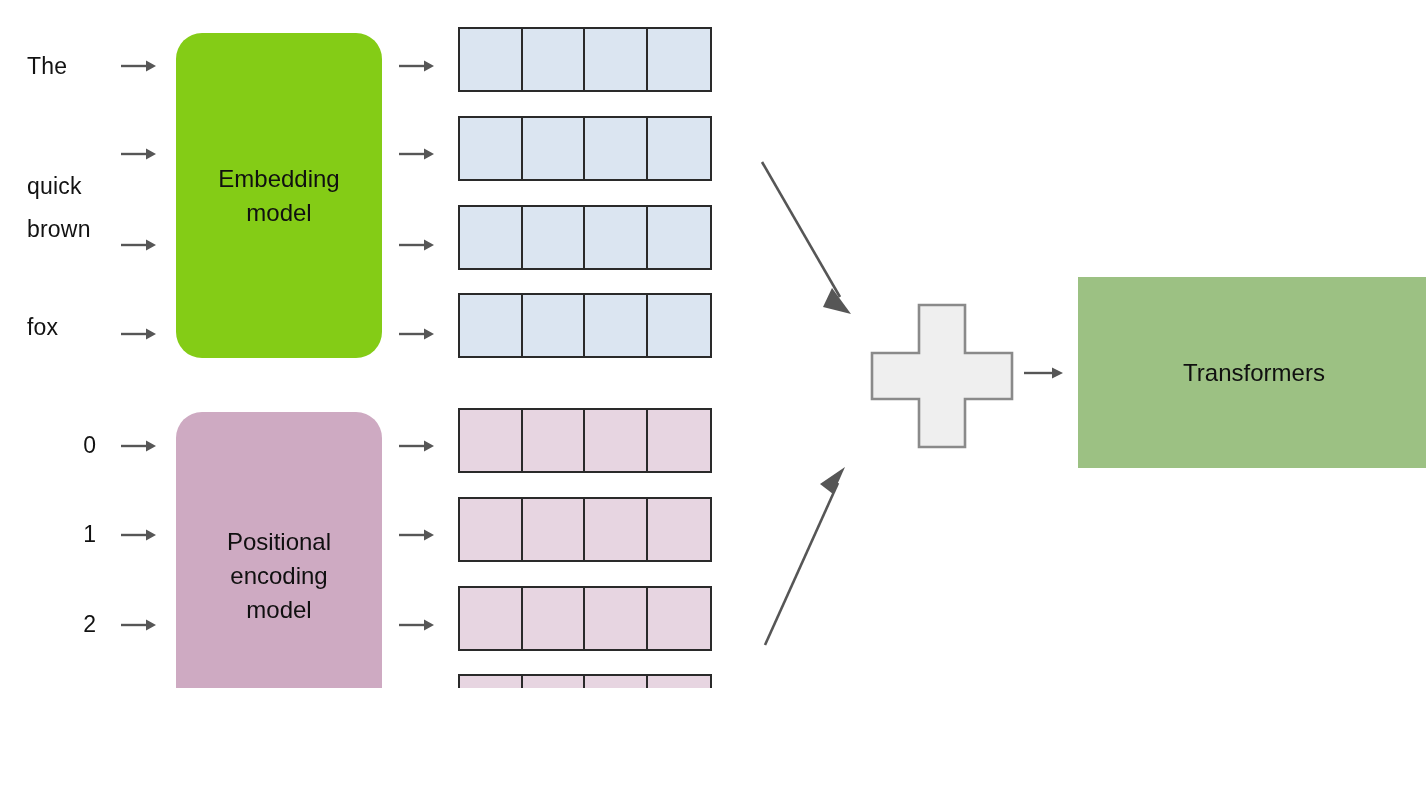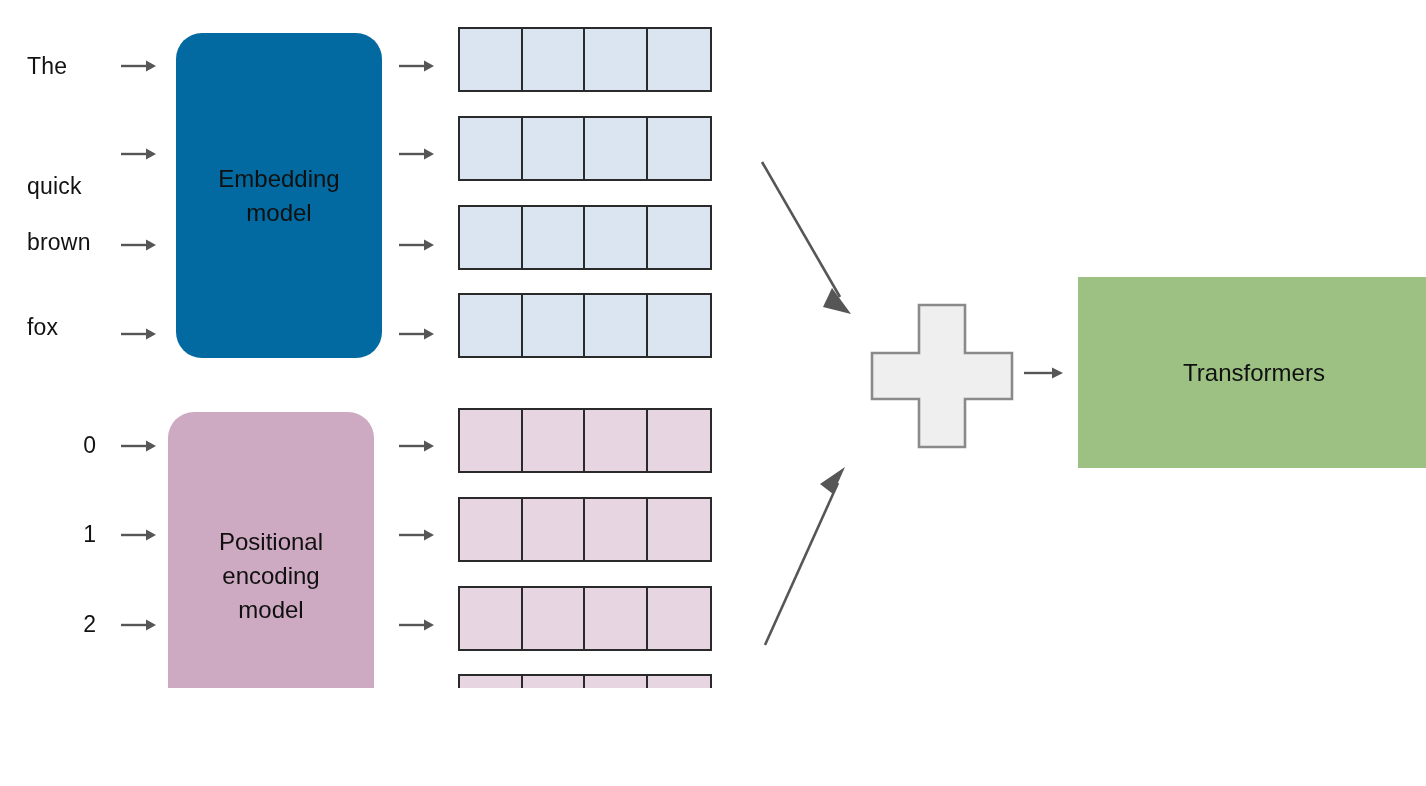--- a/index.html
+++ b/index.html
@@ -49,21 +49,21 @@
     border-radius: 26px;
     display: flex;
     align-items: center;
     justify-content: center;
     text-align: center;
     font-size: 24px;
     line-height: 34px;
     color: #101010;
   }
   .model-block.embedding {
-    background: #0369a1;
+    background: #84cc16;
   }
   .model-block.positional {
     background: #ceaac2;
   }
   .model-block .blk-text {
     padding: 0 6px;
   }
 
   
   .vector-row {
@@ -110,21 +110,21 @@
     pointer-events: none;
   }
 </style>
 </head>
 <body>
 
 <div id="canvas">
 
   <div class="token-label" style="left:27px; top:55px;">The</div>
   <div class="token-label" style="left:27px; top:143px;margin-top:32px;">quick</div>
-  <div class="token-label" style="left:27px; top:231px;">brown</div>
+  <div class="token-label" style="left:27px; top:218px;">brown</div>
   <div class="token-label" style="left:27px; top:316px;">fox</div>
 
   <svg class="h-arrow" style="left:121px; top:59px; width:36px;" viewBox="0 0 36 14">
     <line x1="0" y1="7" x2="26" y2="7" stroke="#565656" stroke-width="2.4"></line>
     <path d="M25 1.5 L35 7 L25 12.5 Z" fill="#565656"></path>
   </svg>
   <svg class="h-arrow" style="left:121px; top:147px; width:36px;" viewBox="0 0 36 14">
     <line x1="0" y1="7" x2="26" y2="7" stroke="#565656" stroke-width="2.4"></line>
     <path d="M25 1.5 L35 7 L25 12.5 Z" fill="#565656"></path>
   </svg>
@@ -201,21 +201,21 @@
   </svg>
   <svg class="h-arrow" style="left:121px; top:618px; width:36px;" viewBox="0 0 36 14">
     <line x1="0" y1="7" x2="26" y2="7" stroke="#565656" stroke-width="2.4"></line>
     <path d="M25 1.5 L35 7 L25 12.5 Z" fill="#565656"></path>
   </svg>
   <svg class="h-arrow" style="left:121px; top:706px; width:36px;" viewBox="0 0 36 14">
     <line x1="0" y1="7" x2="26" y2="7" stroke="#565656" stroke-width="2.4"></line>
     <path d="M25 1.5 L35 7 L25 12.5 Z" fill="#565656"></path>
   </svg>
 
-  <div class="model-block positional" style="left:168px; top:412px; width:206px; height:327px;">
+  <div class="model-block positional" style="left:176px; top:412px; width:206px; height:327px;">
     <div class="blk-text">
       <span>Positional</span><br>
       <span>encoding</span><br>
       <span>model</span>
     </div>
   </div>
 
   <svg class="h-arrow" style="left:399px; top:439px; width:36px;" viewBox="0 0 36 14">
     <line x1="0" y1="7" x2="26" y2="7" stroke="#565656" stroke-width="2.4"></line>
     <path d="M25 1.5 L35 7 L25 12.5 Z" fill="#565656"></path>

